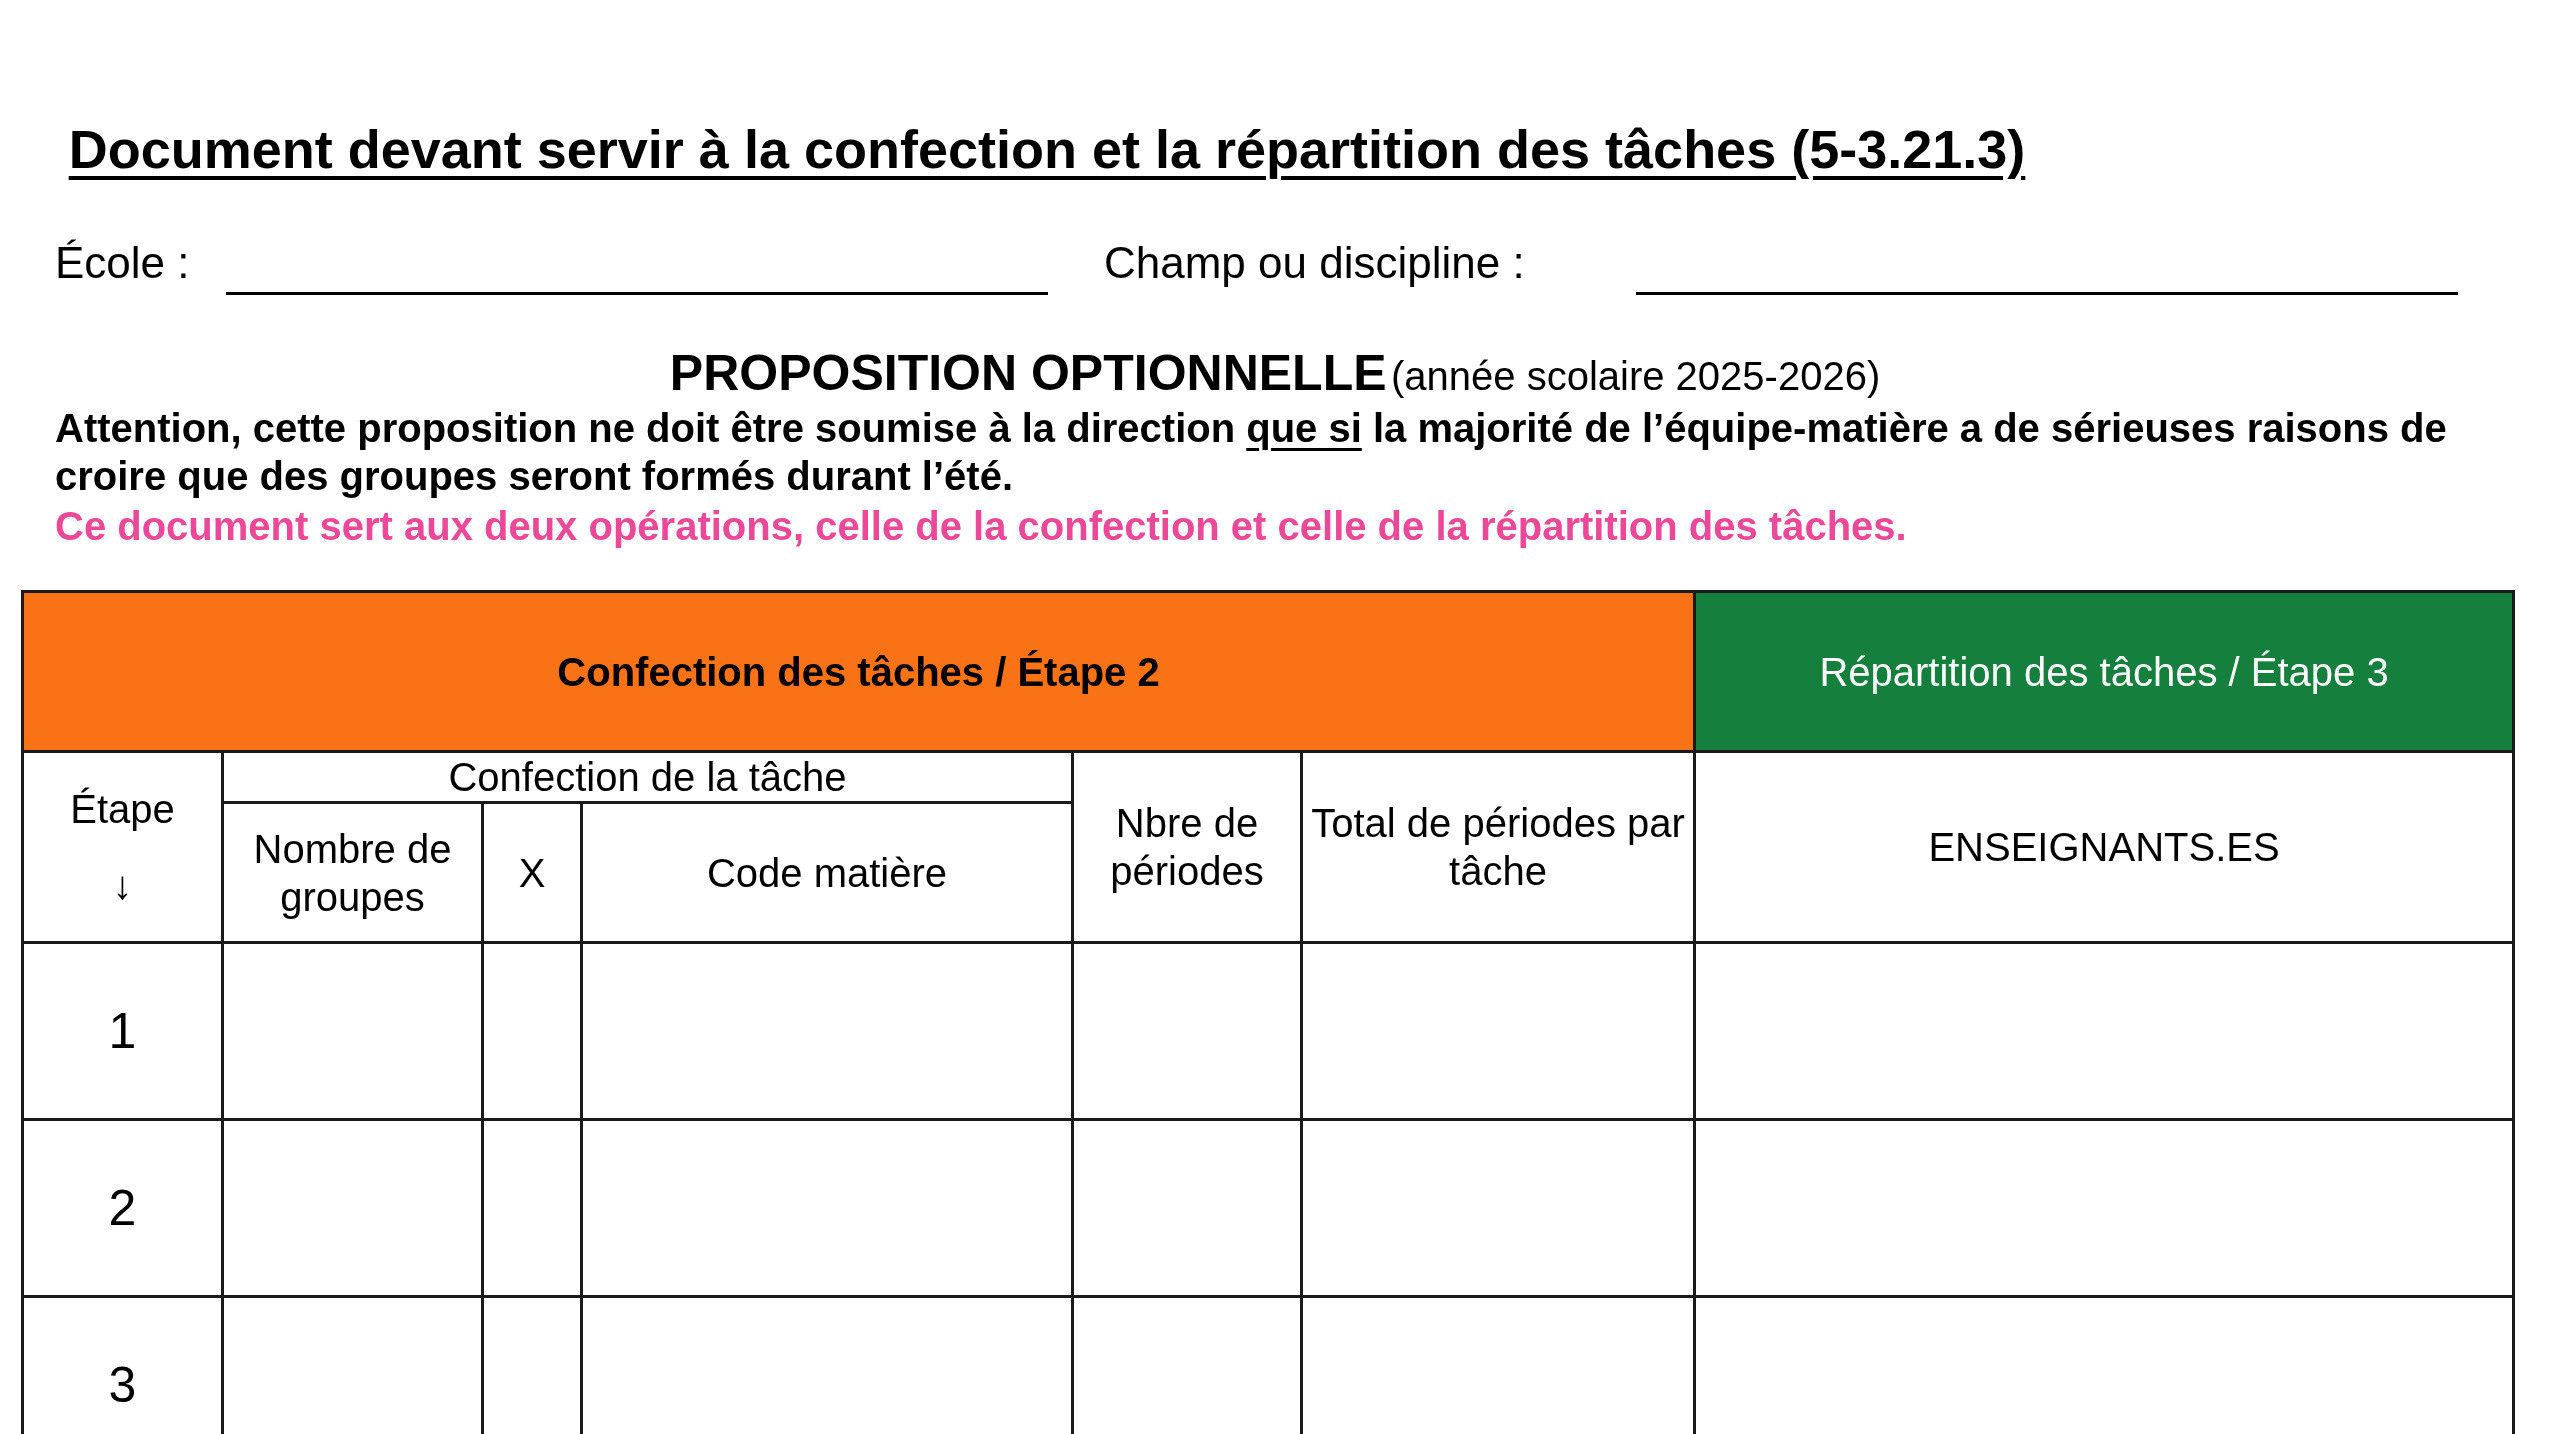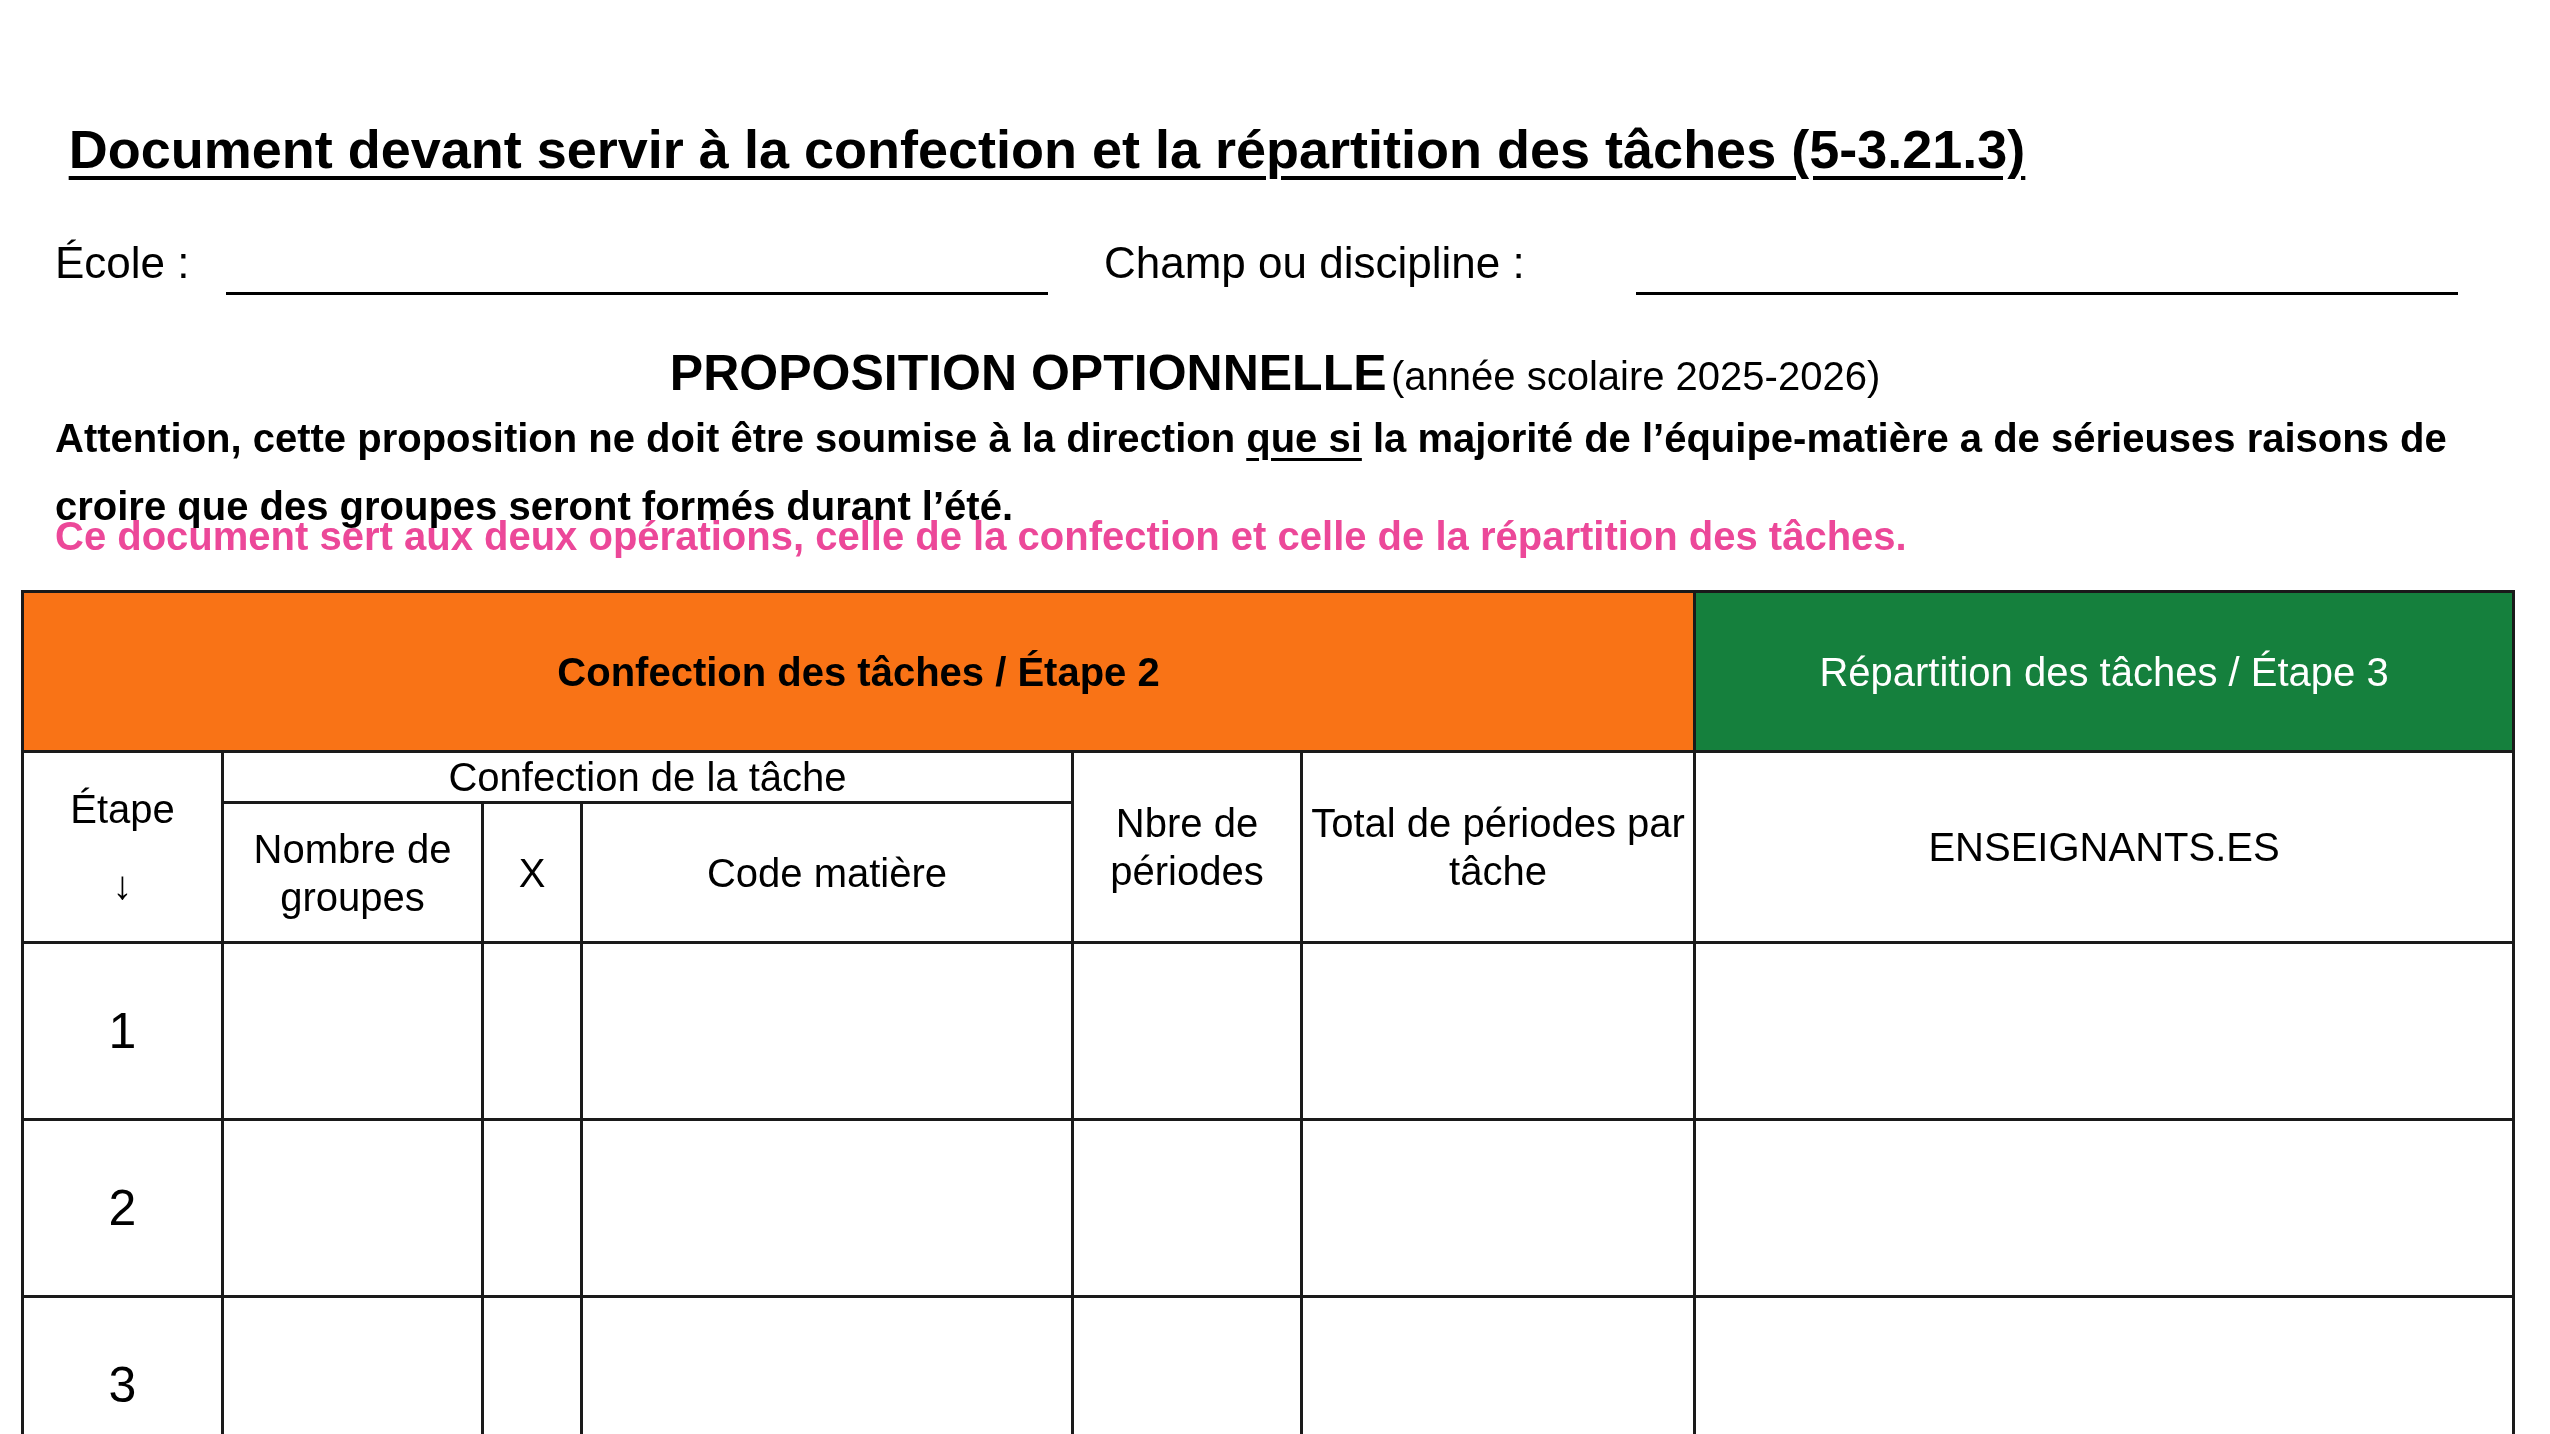--- a/index.html
+++ b/index.html
@@ -5,21 +5,21 @@
   html, body { margin:0; padding:0; background:#ffffff; }
   body { width:2550px; height:1434px; position:relative; overflow:hidden; font-family:"Liberation Sans", sans-serif; color:#000; }
   .abs { position:absolute; }
   .title { left:0; width:2094px; top:118px; text-align:center; font-size:54px; font-weight:bold; }
   .title span { text-decoration:underline; text-decoration-thickness:4px; text-underline-offset:8px; }
   .field-label { font-size:44px; top:238px; }
   .field-line { height:3px; background:#000; }
   .prop { left:0; width:2550px; top:344px; text-align:center; }
   .prop .big { font-size:50px; font-weight:bold; }
   .prop .small { font-size:40px; }
-  .warn { left:55px; width:2450px; font-size:40px; font-weight:bold; line-height:68px; }
+  .warn { left:55px; width:2450px; font-size:40px; font-weight:bold; line-height:48px; }
   .warn u { text-decoration-thickness:3px; text-underline-offset:6px; }
   .red-text { color:#ec4899; }
   table { position:absolute; left:21px; top:590px; width:2491px; border-collapse:collapse; table-layout:fixed; }
   td { border:3px solid #1a1a1a; text-align:center; vertical-align:middle; font-size:40px; line-height:48px; padding:0; }
   .hdr-yellow { background:#f97316; font-weight:bold; height:157px; }
   .hdr-red { background:#15803d; color:#fff; font-weight:normal; }
   .num { font-size:50px; }
   .row { height:177px; }
 </style>
 </head>

